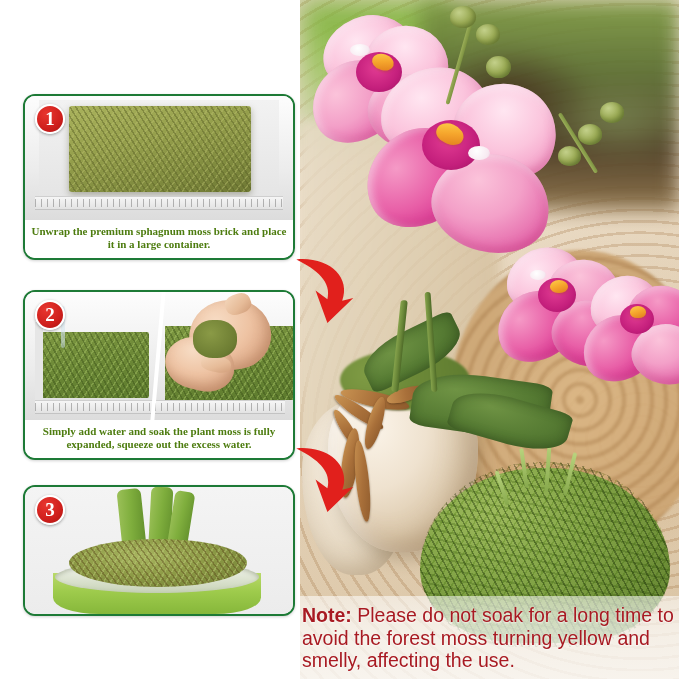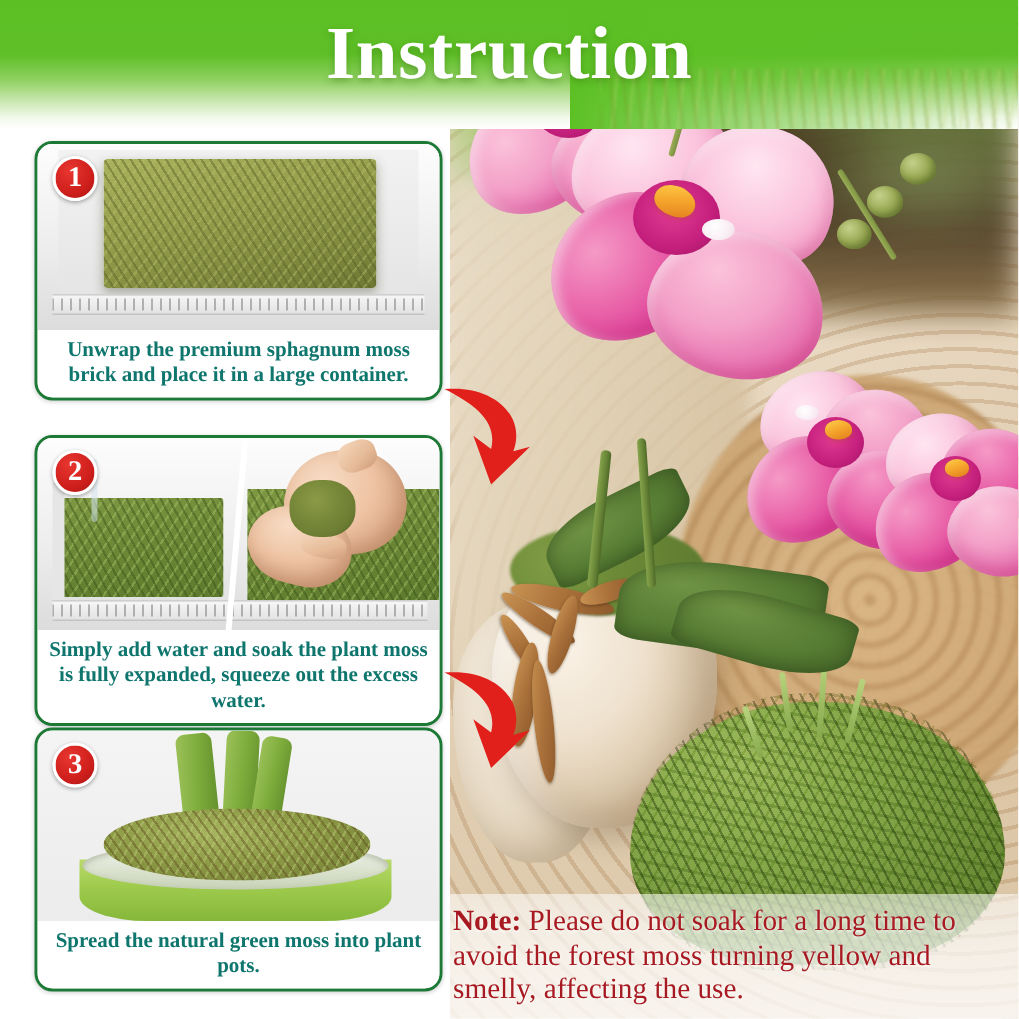--- a/index.html
+++ b/index.html
@@ -235,23 +235,23 @@
     box-shadow: 0 1px 3px rgba(0,0,0,.18);
   }
   .panel-img {
     position: relative;
     width: 100%;
     overflow: hidden;
     background: #e9e9e9;
   }
   .panel-cap {
     font-family: "Liberation Serif", serif;
-    font-size: 14px;
+    font-size: 11px;
     font-weight: 700;
-    color: #0f766e;
+    color: #4d7c0f;
     line-height: 1.22;
     padding: 5px 6px 6px 6px;
     text-align: center;
     background: #ffffff;
   }
   .badge {
     position: absolute;
     left: 10px; top: 8px;
     width: 30px; height: 30px;
     border-radius: 50%;
@@ -348,21 +348,21 @@
     position: absolute;
     width: 74px; height: 74px;
   }
 
   
   .note {
     position: absolute;
     left: 302px;
     top: 604px;
     width: 372px;
-    font-family: Liberation Serif, serif;
+    font-family: Liberation Sans, sans-serif;
     font-size: 19.5px;
     line-height: 1.16;
     color: #a81a22;
     text-shadow: 0 1px 2px rgba(255,255,255,.85);
   }
   .note b { font-weight: 700; }
   .note-veil {
     position: absolute;
     left: 300px; top: 596px; width: 379px; height: 83px;
     background: linear-gradient(180deg, rgba(255,255,255,.55) 0%, rgba(255,255,255,.72) 45%, rgba(255,255,255,.80) 100%);
@@ -446,26 +446,20 @@
     <div class="budstem" style="left:158px;top:14px;width:4px;height:92px;transform:rotate(16deg);"></div>
     <div class="bud" style="left:150px;top:6px;width:26px;height:22px;"></div>
     <div class="bud" style="left:176px;top:24px;width:24px;height:21px;"></div>
     <div class="bud" style="left:186px;top:56px;width:25px;height:22px;"></div>
     <div class="budstem" style="left:276px;top:108px;width:4px;height:70px;transform:rotate(-32deg);"></div>
     <div class="bud" style="left:300px;top:102px;width:24px;height:21px;"></div>
     <div class="bud" style="left:278px;top:124px;width:24px;height:21px;"></div>
     <div class="bud" style="left:258px;top:146px;width:23px;height:20px;"></div>
   </div>
 
-  <div class="header">
-    <div class="header-bg"></div>
-    <div class="header-bg-fade"></div>
-    <div class="header-grass"></div>
-    <div class="header-title">Instruction</div>
-  </div>
 
   <div class="panel" style="top:94px;">
     <div class="panel-img" style="height:124px;">
       <div class="tray" style="left:0;top:0;width:100%;height:124px;"></div>
       <div class="tray" style="left:14px;top:4px;width:240px;height:104px;background:linear-gradient(180deg,#f2f2f2 0%,#e4e4e4 100%);"></div>
       <div class="brick" style="left:44px;top:10px;width:182px;height:86px;border-radius:3px;"></div>
       <div class="ruler" style="left:10px;top:100px;width:248px;height:12px;"></div>
       <div class="badge">1</div>
     </div>
     <div class="panel-cap">Unwrap the premium sphagnum moss brick and place it in a large container.</div>
@@ -495,21 +489,20 @@
   <div class="panel" style="top:485px;">
     <div class="panel-img" style="height:127px;background:linear-gradient(180deg,#f4f4f4 0%,#ececec 100%);">
       <div class="blade" style="left:96px;top:2px;width:24px;height:88px;transform:rotate(-6deg);"></div>
       <div class="blade" style="left:124px;top:0px;width:22px;height:92px;transform:rotate(3deg);"></div>
       <div class="blade" style="left:144px;top:4px;width:20px;height:84px;transform:rotate(9deg);"></div>
       <div class="pot3" style="left:28px;top:86px;width:208px;height:41px;"></div>
       <div class="pot3-rim" style="left:30px;top:74px;width:204px;height:32px;"></div>
       <div class="pot3-moss" style="left:44px;top:52px;width:178px;height:48px;"></div>
       <div class="badge">3</div>
     </div>
-    <div class="panel-cap">Spread the natural green moss into plant pots.</div>
   </div>
 
   <div class="arrow" style="left:283px;top:252px;">
     <svg viewBox="0 0 100 100" width="74" height="74" aria-hidden="true">
       <path d="M18 10 C62 6, 92 34, 80 66 L95 62 L60 96 L44 52 L60 64 C66 40, 46 24, 18 10 Z" fill="#e1201c"></path>
     </svg>
   </div>
   <div class="arrow" style="left:283px;top:441px;">
     <svg viewBox="0 0 100 100" width="74" height="74" aria-hidden="true">
       <path d="M18 10 C62 6, 92 34, 80 66 L95 62 L60 96 L44 52 L60 64 C66 40, 46 24, 18 10 Z" fill="#e1201c"></path>

